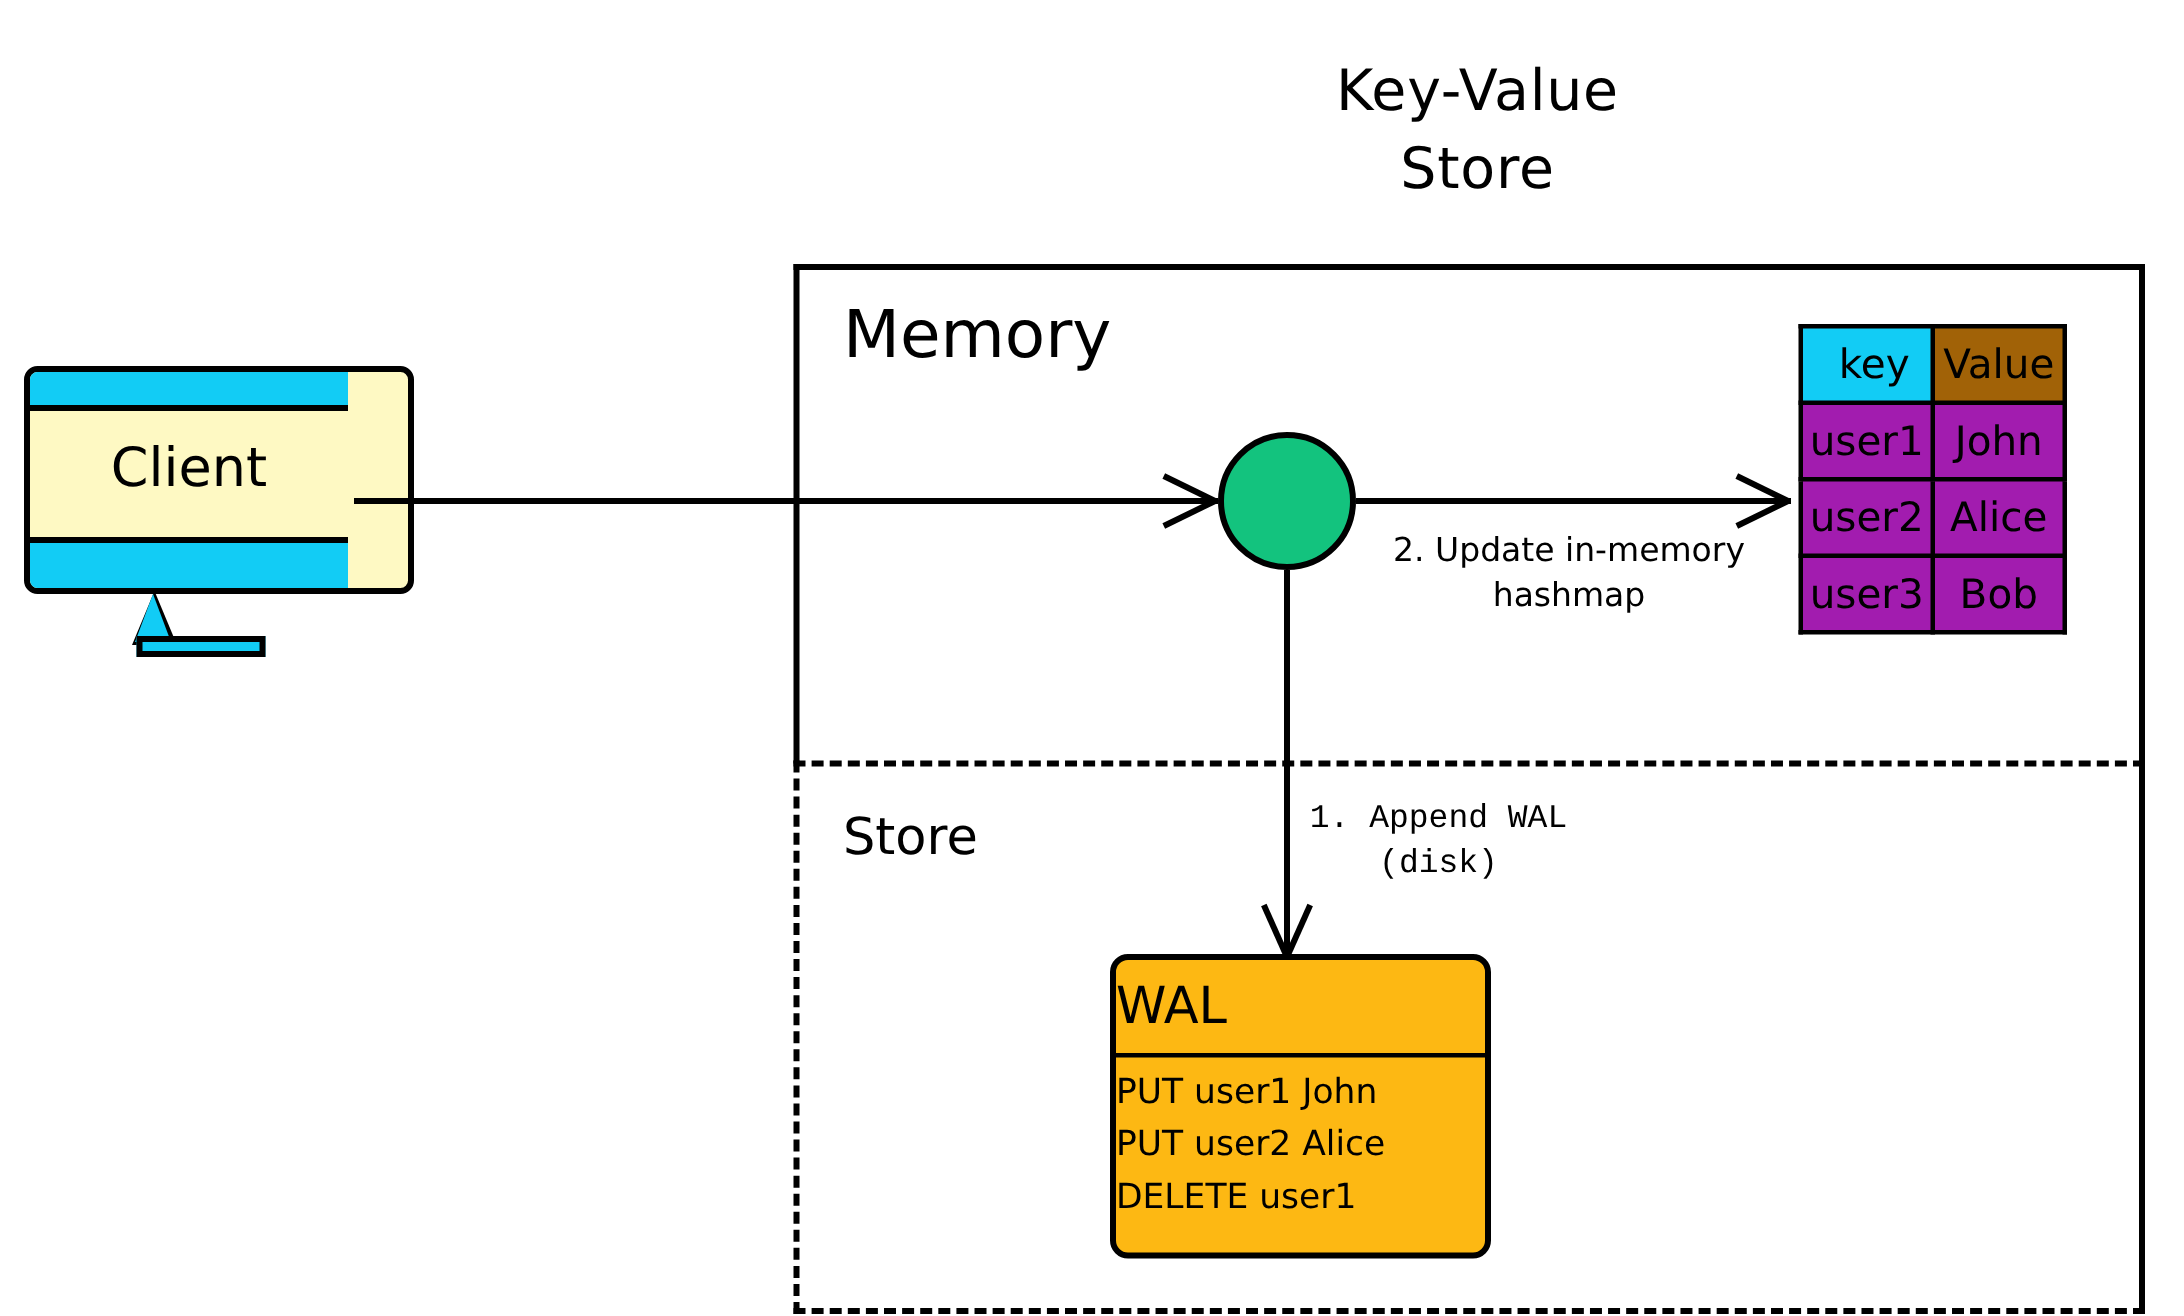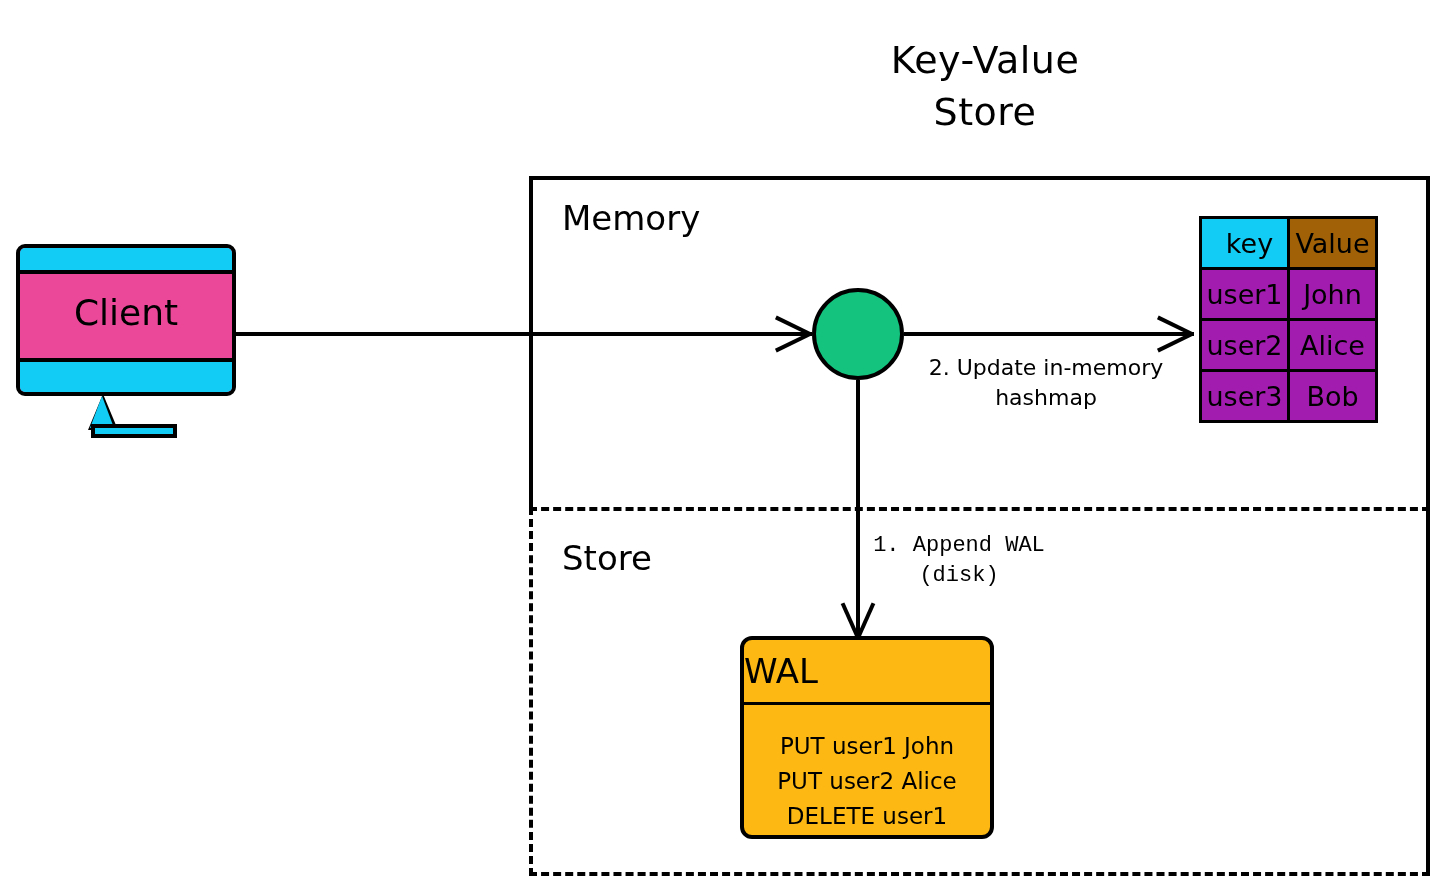--- a/index.html
+++ b/index.html
@@ -56,42 +56,42 @@
     box-sizing: border-box;
     border-left: 4px dashed #000;
     border-right: 4px solid #000;
     border-bottom: 4px dashed #000;
     border-top: 4px dashed #000;
   }
 
   #memory-label {
     left: 562px;
     top: 182px;
-    font-size: 34px;
+    font-size: 44px;
   }
   #disk-label {
     left: 562px;
     top: 522px;
     font-size: 34px;
   }
 
   
   #client {
     left: 16px;
     top: 228px;
     width: 220px;
     height: 152px;
   }
   #client-body {
     left: 0; top: 0;
-    width: 220px; height: 152px;
+    width: 260px; height: 152px;
     border: 4px solid #000;
     border-radius: 9px;
     box-sizing: border-box;
-    background: #ec4899;
+    background: #fef9c3;
     overflow: hidden;
   }
   #client-top-band {
     left: 0; top: 0;
     width: 212px; height: 22px;
     background: #12CCF5;
     border-bottom: 4px solid #000;
   }
   #client-bottom-band {
     left: 0; bottom: 0;
@@ -282,22 +282,22 @@
     overflow: hidden;
   }
   #wal-title {
     height: 62px;
     line-height: 62px;
     text-align: left;
     font-size: 34px;
     border-bottom: 3px solid #000;
   }
   #wal-entries {
-    padding-top: 24px;
-    text-align: center;
+    padding-top: 6px;
+    text-align: left;
   }
   .wal-entry {
     font-size: 23px;
     line-height: 35px;
   }
 </style>
 </head>
 <body>
 
 <div id="stage">

